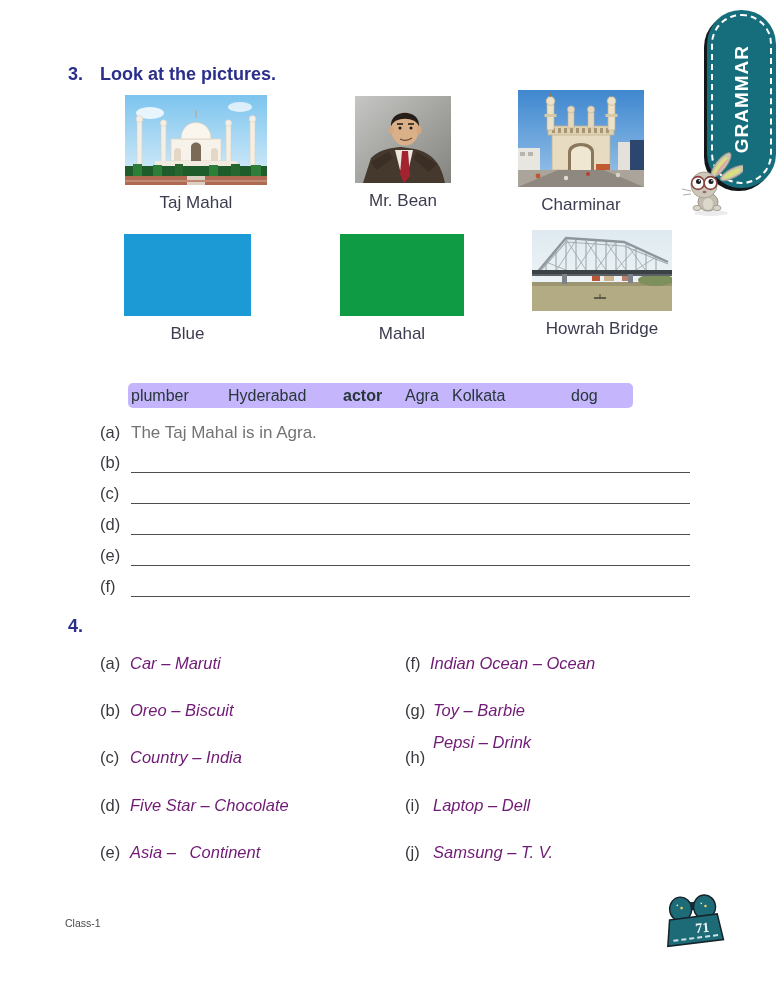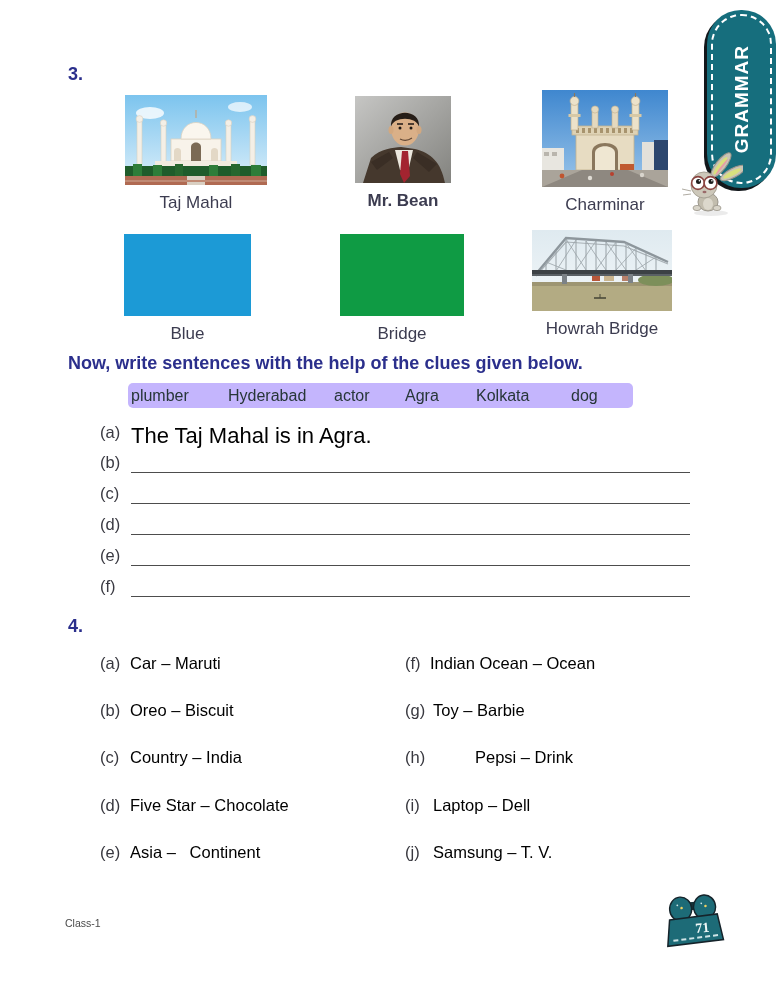--- a/index.html
+++ b/index.html
@@ -24,26 +24,26 @@
   .pic-cap{margin-top:8px;font-size:17px;color:#3c3c50;}
   .swatch{display:block;}
 
   
   .clue-box{position:absolute;left:128px;top:383px;width:505px;height:25px;
             border-radius:5px;}
   .clue{position:absolute;top:0;line-height:25px;font-size:16px;color:#273638;}
 
   
   .ans-letter{position:absolute;left:100px;font-size:16.5px;color:#3a3a42;}
-  .ans-text{position:absolute;left:131px;font-size:22px;color:#000000;text-align:right;}
+  .ans-text{position:absolute;left:131px;font-size:17px;color:#737373;text-align:right;}
   .blank-line{position:absolute;left:131px;width:559px;height:19px;border-bottom:1.6px solid #4d4d4d;}
 
   
   .q4-letter{position:absolute;font-size:16.5px;color:#38383f;}
-  .q4-text{position:absolute;font-size:16.5px;color:#000000;white-space:pre-wrap;}
+  .q4-text{position:absolute;font-size:16.5px;color:#701a75;white-space:pre-wrap;font-style:italic;}
 
   
   .class-label{position:absolute;left:65px;top:917px;font-size:10.5px;color:#4a4a4a;}
   .page-badge{position:absolute;left:662px;top:894px;}
   .rabbit{position:absolute;left:681px;top:149px;}
 </style>
 </head>
 <body>
 
 <div class="page">
@@ -74,20 +74,21 @@
     <circle cx="17.5" cy="32.6" r="2.5" fill="#1c1c1c"></circle>
     <circle cx="30" cy="32.6" r="2.5" fill="#1c1c1c"></circle>
     <circle cx="18.4" cy="31.8" r="0.8" fill="#fff"></circle>
     <circle cx="30.9" cy="31.8" r="0.8" fill="#fff"></circle>
     <ellipse cx="23.5" cy="43" rx="2" ry="1.3" fill="#9a6a6a"></ellipse>
     <line x1="10" y1="42" x2="1" y2="40" stroke="#9a958a" stroke-width="0.8"></line>
     <line x1="10" y1="45" x2="2" y2="46" stroke="#9a958a" stroke-width="0.8"></line>
   </svg>
 
   <span class="q-num" style="left:68px;top:64px;">3.</span>
+  <span class="q-head" style="left:100px;top:64px;">Look at the pictures.</span>
 
   <div class="pic-cell" style="left:125px;top:95px;width:142px;">
     <svg class="fig" width="142" height="90" viewBox="0 0 142 90">
       <defs>
         <linearGradient id="sky1" x1="0" y1="0" x2="0" y2="1">
           <stop offset="0" stop-color="#7cc4ee"></stop>
             <stop offset="1" stop-color="#dcefFA"></stop>
         </linearGradient>
       </defs>
       <rect width="142" height="90" fill="url(#sky1)"></rect>
@@ -115,21 +116,21 @@
       <rect x="84" y="70" width="9" height="11" fill="#2e7d39"></rect>
       <rect x="106" y="69" width="9" height="12" fill="#27672f"></rect>
       <rect x="126" y="70" width="10" height="11" fill="#2e7d39"></rect>
       <rect x="0" y="81" width="142" height="9" fill="#b06a52"></rect>
       <rect x="62" y="81" width="18" height="9" fill="#d9cfc2"></rect>
       <rect x="0" y="85" width="142" height="2" fill="#c08a74"></rect>
     </svg>
     <span class="pic-cap">Taj Mahal</span>
   </div>
 
-  <div class="pic-cell" style="left:355px;top:96px;width:96px;font-weight:bold;">
+  <div class="pic-cell" style="left:355px;top:96px;width:96px;">
     <svg class="fig" width="96" height="87" viewBox="0 0 96 87">
       <defs>
         <linearGradient id="bg2" x1="0" y1="0" x2="1" y2="1">
           <stop offset="0" stop-color="#c6c6c4"></stop>
             <stop offset="1" stop-color="#83837f"></stop>
         </linearGradient>
       </defs>
       <rect width="96" height="87" fill="url(#bg2)"></rect>
       <path d="M8,87 L16,62 C26,52 38,52 46,51 L60,53 C76,57 86,66 90,87 Z" fill="#45382d"></path>
       <path d="M40,54 L58,54 L53,76 L45,74 Z" fill="#ece8de"></path>
@@ -142,21 +143,21 @@
       <ellipse cx="64" cy="34" rx="2.5" ry="4" fill="#d3a87f"></ellipse>
       <line x1="42" y1="28" x2="48" y2="28" stroke="#2a211c" stroke-width="1.6"></line>
       <line x1="53" y1="28" x2="59" y2="28" stroke="#2a211c" stroke-width="1.6"></line>
       <circle cx="45" cy="32" r="1.5" fill="#1d1713"></circle>
       <circle cx="56" cy="32" r="1.5" fill="#1d1713"></circle>
       <path d="M45,43 Q51,46 57,42" stroke="#5f4634" stroke-width="1.2" fill="none"></path>
     </svg>
     <span class="pic-cap">Mr. Bean</span>
   </div>
 
-  <div class="pic-cell" style="left:536px;top:90px;width:138px;">
+  <div class="pic-cell" style="left:512px;top:90px;width:138px;">
     <svg class="fig" width="126" height="97" viewBox="0 0 126 97">
       <defs>
         <linearGradient id="sky3" x1="0" y1="0" x2="0" y2="1">
           <stop offset="0" stop-color="#3f87cf"></stop>
             <stop offset="1" stop-color="#9cc6ea"></stop>
         </linearGradient>
       </defs>
       <rect width="126" height="97" fill="url(#sky3)"></rect>
       <rect x="0" y="58" width="22" height="24" fill="#e8e6e0"></rect>
       <rect x="2" y="62" width="5" height="4" fill="#b9b5ad"></rect>
@@ -210,21 +211,21 @@
     <span class="pic-cap">Charminar</span>
   </div>
 
   <div class="pic-cell" style="left:124px;top:234px;width:127px;">
     <div class="swatch" style="width: 127px; height: 82px; background: rgb(28, 154, 214);"></div>
     <span class="pic-cap">Blue</span>
   </div>
 
   <div class="pic-cell" style="left:340px;top:234px;width:124px;">
     <div class="swatch" style="width: 124px; height: 82px; background: rgb(15, 155, 68);"></div>
-    <span class="pic-cap">Bridge</span>
+    <span class="pic-cap">Mahal</span>
   </div>
 
   <div class="pic-cell" style="left:538px;top:230px;width:128px;">
     <svg class="fig" width="140" height="81" viewBox="0 0 140 81">
       <defs>
         <linearGradient id="sky4" x1="0" y1="0" x2="0" y2="1">
           <stop offset="0" stop-color="#dfeaf0"></stop>
             <stop offset="1" stop-color="#f3f7f9"></stop>
         </linearGradient>
       </defs>
@@ -266,28 +267,27 @@
       <rect x="0" y="40" width="140" height="4" fill="#3c4145"></rect>
       <rect x="0" y="44" width="140" height="2" fill="#5a6065"></rect>
       <rect x="30" y="44" width="5" height="10" fill="#7c8287"></rect>
       <rect x="96" y="44" width="5" height="9" fill="#7c8287"></rect>
       <line x1="62" y1="68" x2="74" y2="68" stroke="#4a4a3a" stroke-width="1.6"></line>
       <line x1="68" y1="64" x2="68" y2="68" stroke="#4a4a3a" stroke-width="1"></line>
     </svg>
     <span class="pic-cap">Howrah Bridge</span>
   </div>
 
-  <span class="q-head" style="left:68px;top:353px;">Now, write sentences with the help of the clues given below.</span>
 
   <div class="clue-box" style="background: #c4b5fd;">
     <span class="clue" style="left:3px;">plumber</span>
     <span class="clue" style="left:100px;">Hyderabad</span>
-    <span class="clue" style="left:206px;">actor</span>
+    <span class="clue" style="left:215px;font-weight:bold;">actor</span>
     <span class="clue" style="left:277px;">Agra</span>
-    <span class="clue" style="left:348px;text-align:right;">Kolkata</span>
+    <span class="clue" style="left:324px;text-align:right;">Kolkata</span>
     <span class="clue" style="left:443px;">dog</span>
   </div>
 
   <span class="ans-letter" style="top:423px;">(a)</span>
   <span class="ans-text" style="top:423px;">The Taj Mahal is in Agra.</span>
 
   <span class="ans-letter" style="top:453px;">(b)</span>
   <div class="blank-line" style="top:453px;"></div>
 
   <span class="ans-letter" style="top:484px;">(c)</span>
@@ -310,21 +310,21 @@
   <span class="q4-text" style="left:430px;top:654px;">Indian Ocean – Ocean</span>
 
   <span class="q4-letter" style="left:100px;top:701px;">(b)</span>
   <span class="q4-text" style="left:130px;top:701px;">Oreo – Biscuit</span>
   <span class="q4-letter" style="left:405px;top:701px;">(g)</span>
   <span class="q4-text" style="left:433px;top:701px;">Toy – Barbie</span>
 
   <span class="q4-letter" style="left:100px;top:748px;">(c)</span>
   <span class="q4-text" style="left:130px;top:748px;">Country – India</span>
   <span class="q4-letter" style="left:405px;top:748px;">(h)</span>
-  <span class="q4-text" style="left:433px;top:748px;margin-left:42px;">Pepsi – Drink</span>
+  <span class="q4-text" style="left:433px;top:733px;">Pepsi – Drink</span>
 
   <span class="q4-letter" style="left:100px;top:796px;">(d)</span>
   <span class="q4-text" style="left:130px;top:796px;">Five Star – Chocolate</span>
   <span class="q4-letter" style="left:405px;top:796px;">(i)</span>
   <span class="q4-text" style="left:433px;top:796px;text-align:center;">Laptop – Dell</span>
 
   <span class="q4-letter" style="left:100px;top:843px;">(e)</span>
   <span class="q4-text" style="left:130px;top:843px;">Asia –   Continent</span>
   <span class="q4-letter" style="left:405px;top:843px;">(j)</span>
   <span class="q4-text" style="left:433px;top:843px;">Samsung – T. V.</span>

